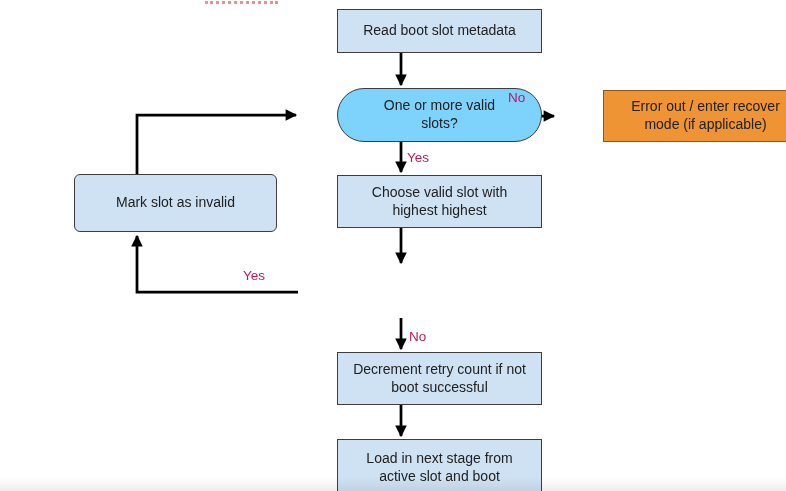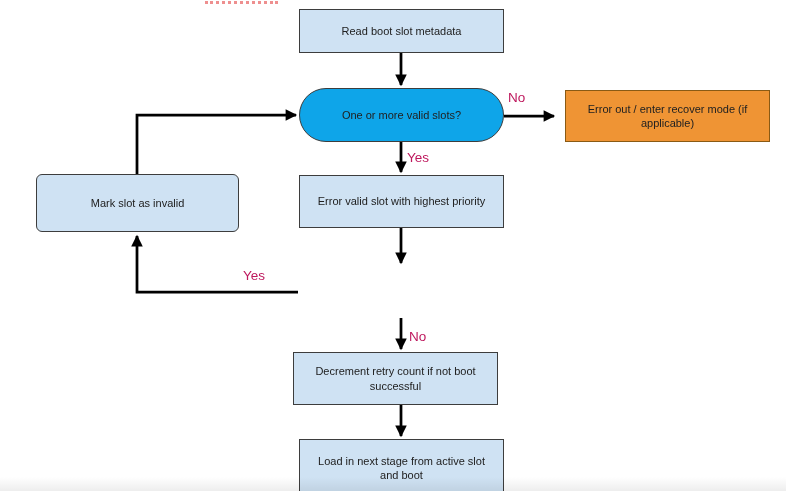--- a/index.html
+++ b/index.html
@@ -22,30 +22,31 @@
     width: 100%; height: 14px;
     background: linear-gradient(to bottom, rgba(0,0,0,0), rgba(0,0,0,0.07));
     pointer-events: none;
   }
   .node {
     position: absolute;
     display: flex;
     align-items: center;
     justify-content: center;
     text-align: center;
-    font-size: 11px;
+    font-size: 14px;
     line-height: 1.28;
     padding: 2px 10px;
+    margin-left: 38px;
   }
   .process {
     background: #cfe2f3;
     border: 1.5px solid #3d3d3d;
   }
   .decision {
-    background: #0ea5e9;
+    background: #7dd3fc;
     border: 1.5px solid #3d3d3d;
     border-radius: 27px;
     padding: 20px 26px;
     text-align: center;
   }
   .terminal-error {
     background: #ef9434;
     border: 1.5px solid #8a5a14;
   }
   .edge-label {
@@ -67,21 +68,21 @@
     border-top: 3px dotted #ee8f8f;
   }
 
   
   #n-read     { left: 299px; top:   9px; width: 205px; height: 44px; }
   #n-valid    { left: 299px; top:  88px; width: 205px; height: 54px; }
   #n-error    { left: 565px; top:  90px; width: 205px; height: 52px; }
   #n-choose   { left: 299px; top: 175px; width: 205px; height: 53px; }
   #n-mark     { left:  36px; top: 174px; width: 203px; height: 58px; border-radius: 6px; }
   #n-bootfail { left: 298px; top: 266px; width: 204px; height: 52px; border-radius: 26px; }
-  #n-decr     { left: 293px; top: 352px; width: 205px; height: 53px; }
+  #n-decr     { left: 299px; top: 352px; width: 205px; height: 53px; }
   #n-load     { left: 299px; top: 439px; width: 205px; height: 58px; }
 
   
   #lbl-no-error  { left: 508px; top:  90px; }
   #lbl-yes-down  { left: 407px; top: 150px; }
   #lbl-yes-left  { left: 243px; top: 268px; }
   #lbl-no-down   { left: 409px; top: 329px; }
 </style>
 </head>
 <body>
@@ -114,21 +115,21 @@
 
   <div class="node decision" id="n-valid">
     <span>One or more valid slots?</span>
   </div>
 
   <div class="node terminal-error" id="n-error">
     <span>Error out / enter recover mode (if applicable)</span>
   </div>
 
   <div class="node process" id="n-choose">
-    <span>Error valid slot with highest priority</span>
+    <span>Choose valid slot with highest highest</span>
   </div>
 
   <div class="node process" id="n-mark">
     <span>Mark slot as invalid</span>
   </div>
 
 
   <div class="node process" id="n-decr">
     <span>Decrement retry count if not boot successful</span>
   </div>

